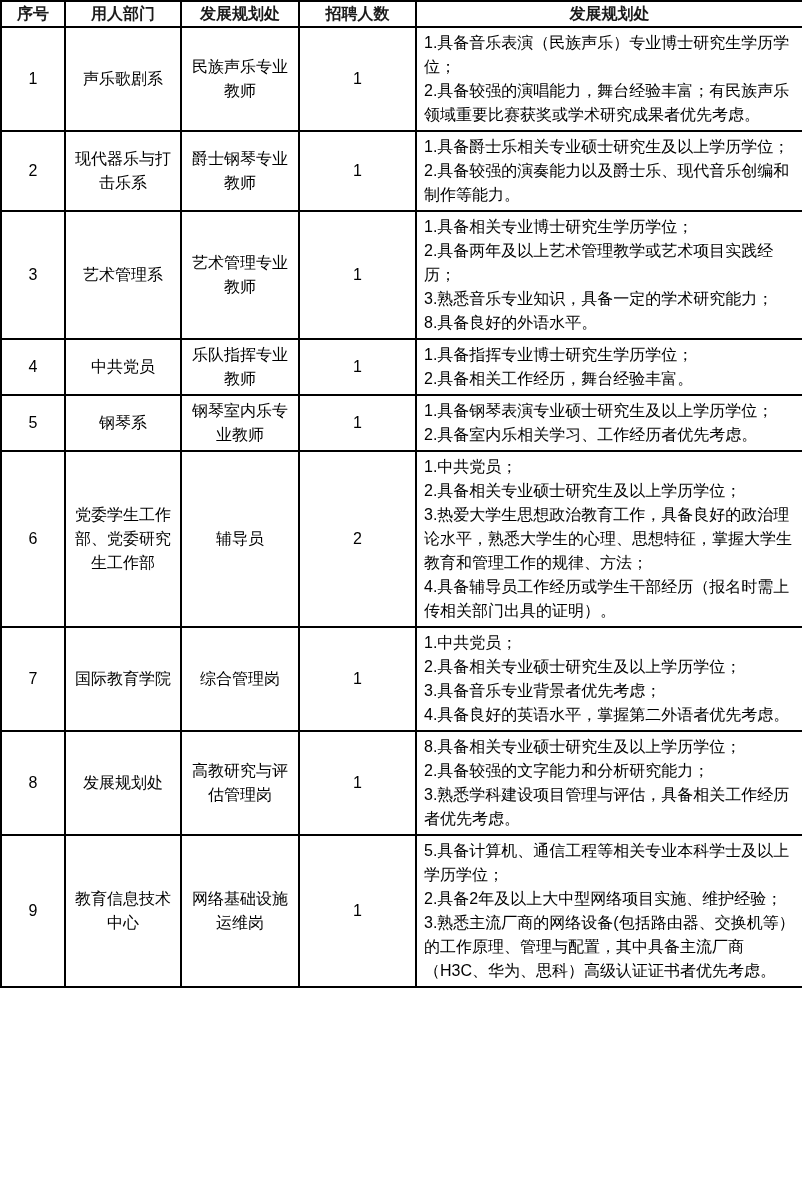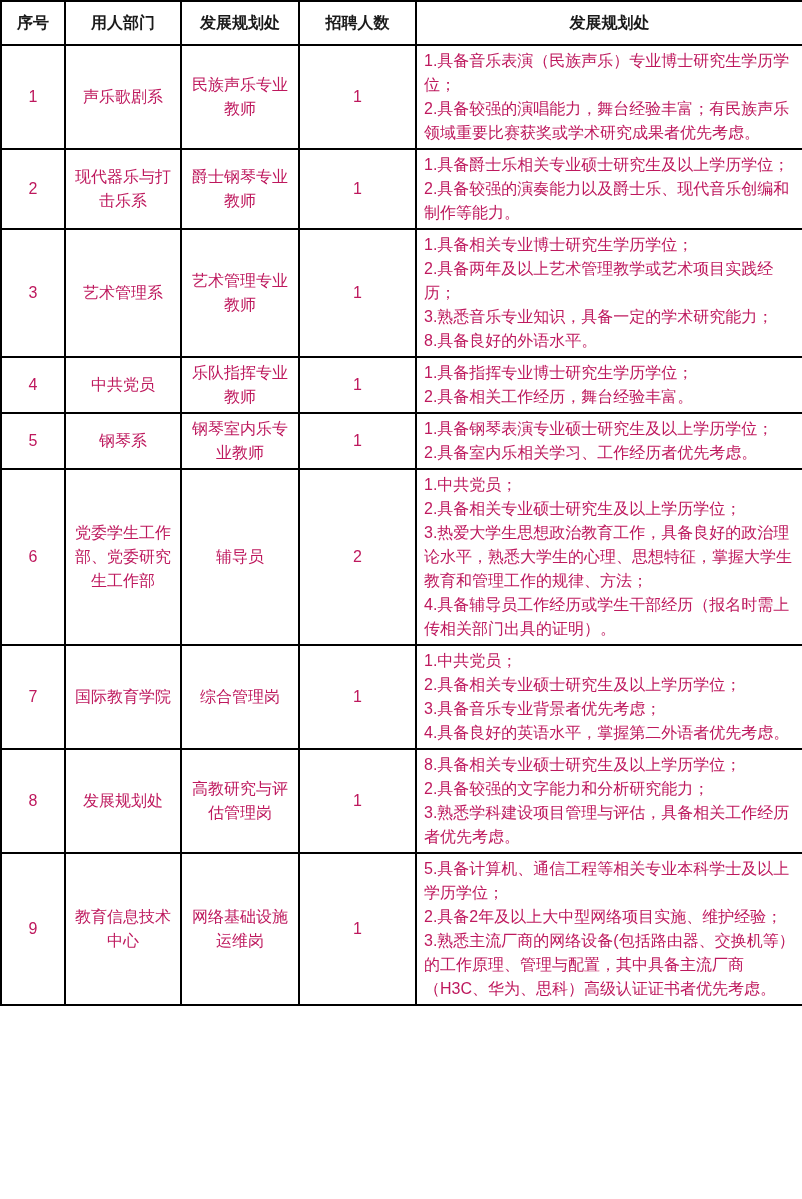--- a/index.html
+++ b/index.html
@@ -23,26 +23,26 @@
   table.recruit td {
     border: 2px solid #000000;
     overflow: hidden;
   }
   table.recruit th {
     font-size: 16px;
     font-weight: bold;
     color: #1a1a1a;
     text-align: center;
     vertical-align: middle;
-    padding: 11px 2px;
+    padding: 2px 2px;
     line-height: 20px;
   }
   table.recruit td {
     font-size: 16px;
-    color: #be185d;
+    color: #000000;
     line-height: 24px;
     vertical-align: middle;
   }
   td.center-cell {
     text-align: center;
     padding: 3px 4px;
   }
   td.conditions-cell {
     text-align: left;
     padding: 3px 7px;

